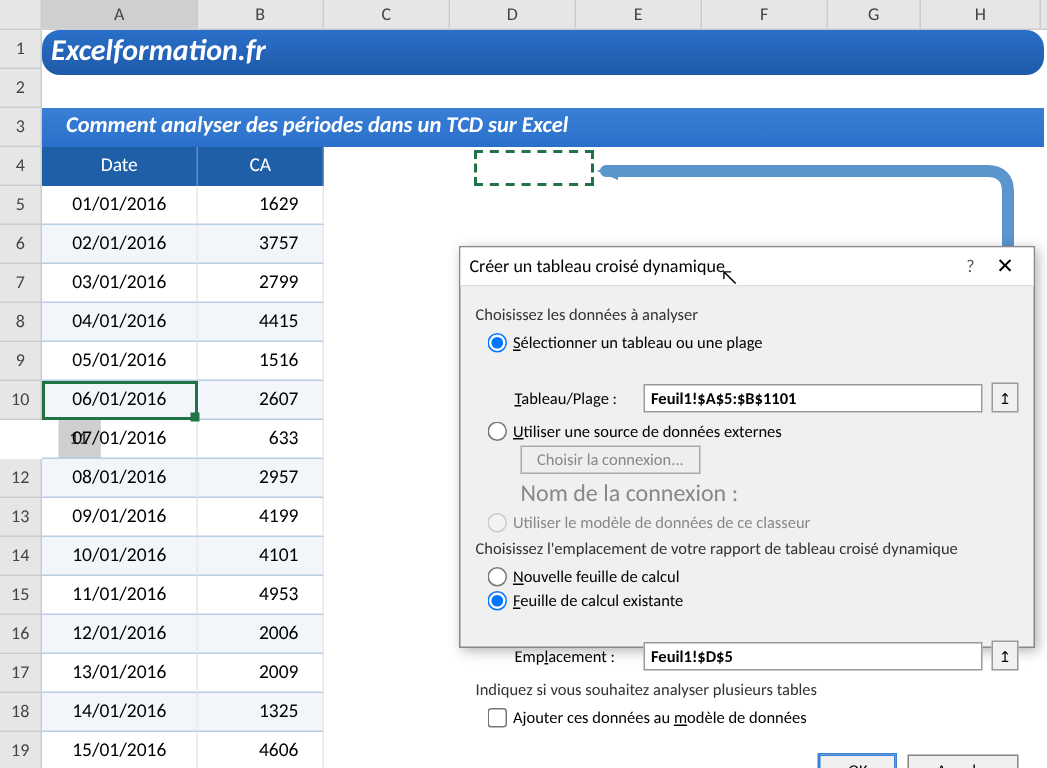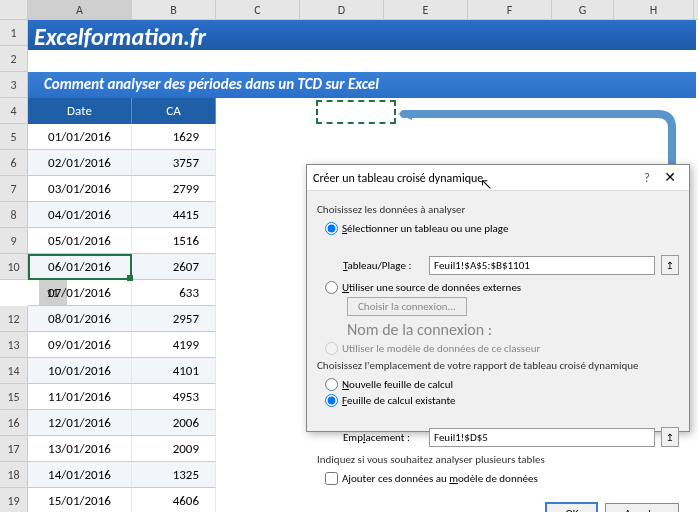--- a/index.html
+++ b/index.html
@@ -9,21 +9,21 @@
 .col-headers { display: flex; height: 20px; background: #e6e6e6; border-bottom: 1px solid #ccc; }
 .corner { width: 28px; border-right: 1px solid #ccc; background: #e6e6e6; }
 .col-h { text-align: center; font-size: 12px; color: #444; border-right: 1px solid #ccc; line-height: 20px; }
 .cA { width: 104px; } .cB { width: 84px; } .cC { width: 84px; } .cD { width: 84px; }
 .cE { width: 84px; } .cF { width: 84px; } .cG { width: 62px; } .cH { width: 80px; }
 
 .rows { }
 .row { display: flex; height: 26px; }
 .rh { width: 28px; border-right: 1px solid #ccc; border-bottom: 1px solid #ccc; background: #e6e6e6; font-size: 12px; color: #444; text-align: center; line-height: 26px; }
 
-.banner1 { position: absolute; left: 28px; top: 20px; width: 668px; height: 30px; background: linear-gradient(#2a6fc9,#1e5aa8); color: #fff; font-weight: bold; font-style: italic; font-size: 24px; padding: 2px 6px; }
+.banner1 { position: absolute; left: 28px; top: 20px; width: 668px; height: 30px; background: linear-gradient(#2a6fc9,#1e5aa8); color: #fff; font-weight: bold; font-style: italic; font-size: 20px; padding: 2px 6px; border-radius: 12px; }
 .banner2 { position: absolute; left: 28px; top: 72px; width: 668px; height: 26px; background: linear-gradient(#3a7fd6,#2a6fc9); color: #fff; font-weight: bold; font-style: italic; font-size: 15px; padding: 3px 16px; }
 
 .thead { position: absolute; left: 28px; top: 98px; display: flex; height: 26px; border-radius: 11px; }
 .th { background: #1f5fa8; color: #fff; font-size: 13px; text-align: center; line-height: 26px; border-right: 1px solid #5a8fc8; }
 .thA { width: 104px; } .thB { width: 84px; }
 
 .tbody { position: absolute; left: 28px; top: 124px; }
 .trow { display: flex; height: 26px; }
 .td { font-size: 13px; line-height: 26px; border-bottom: 1px solid #b8cce4; border-right: 1px solid #e8e8e8; padding: 0 8px; }
 .tdA { width: 104px; text-align: center; } .tdB { width: 84px; text-align: right; padding-right: 16px; }
@@ -43,21 +43,21 @@
 .dlg-title-text { flex: 1; }
 .dlg-help { width: 20px; text-align: center; color: #555; cursor: pointer; }
 .dlg-close { width: 26px; text-align: center; font-size: 14px; cursor: pointer; }
 .dlg-body { padding: 8px 10px; }
 .dlg-section { font-size: 11px; color: #333; margin: 4px 0 6px; }
 .opt { display: flex; align-items: center; gap: 4px; margin: 3px 0 3px 8px; font-size: 11px; }
 .opt input[type=radio] { margin: 0; }
 .opt label u { text-decoration: underline; }
 .fieldrow { display: flex; align-items: center; gap: 6px; margin: 20px 0 6px 26px; }
 .fieldrow label { width: 80px; font-size: 11px; }
-.fieldrow input[type=text] { flex: 1; border: 1px solid #999; font-size: 11px; padding: 2px 4px; background: #fff; }
+.fieldrow input[type=text] { flex: 1; border: 1px solid #999; font-size: 11px; padding: 2px 4px; background: #fff; font-weight: bold; }
 .range-btn { width: 18px; height: 20px; border: 1px solid #999; background: #f0f0f0; font-size: 10px; cursor: pointer; }
 .btn-disabled { border: 1px solid #aaa; color: #888; background: #eee; padding: 2px 10px; font-size: 11px; }
 .sub { margin-left: 30px; color: #888; font-size: 16px; }
 .chkrow { display: flex; align-items: center; gap: 4px; margin: 4px 0 4px 8px; }
 .dlg-buttons { display: flex; justify-content: flex-end; gap: 8px; padding: 6px 10px; }
 .dlg-btn { border: 1px solid #888; background: #f0f0f0; padding: 3px 18px; font-size: 11px; cursor: pointer; }
 .dlg-btn.ok { border: 1px solid #3a7fd6; outline: 1px solid #3a7fd6; }
 .cursor { position: absolute; left: 480px; top: 176px; pointer-events: none; font-size: 14px; }
 </style>
 </head>

